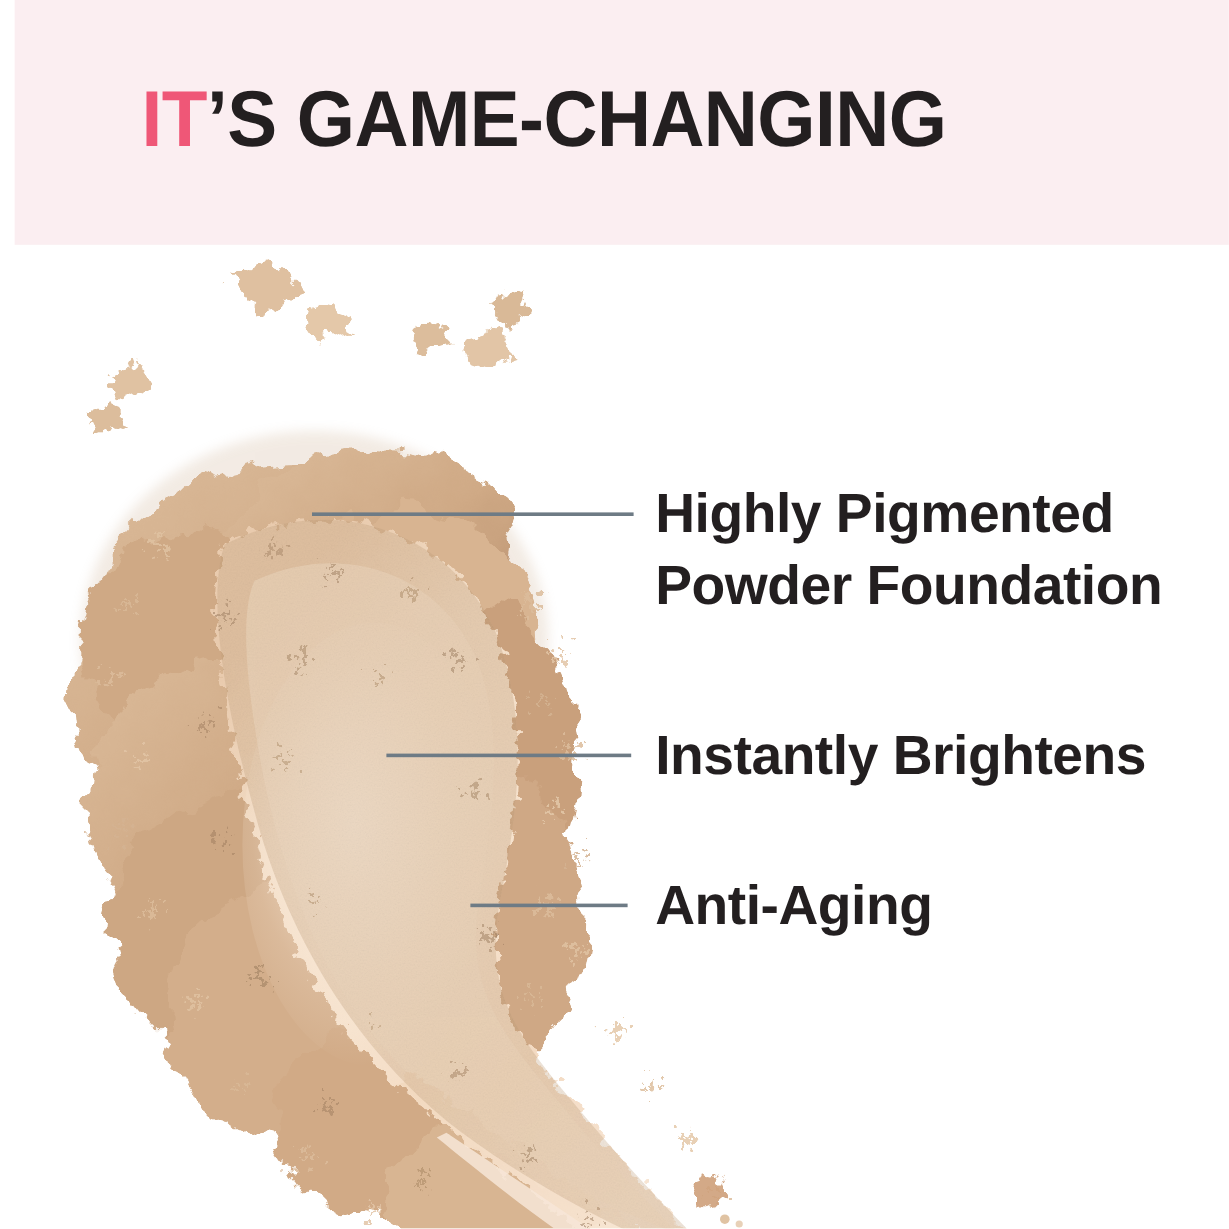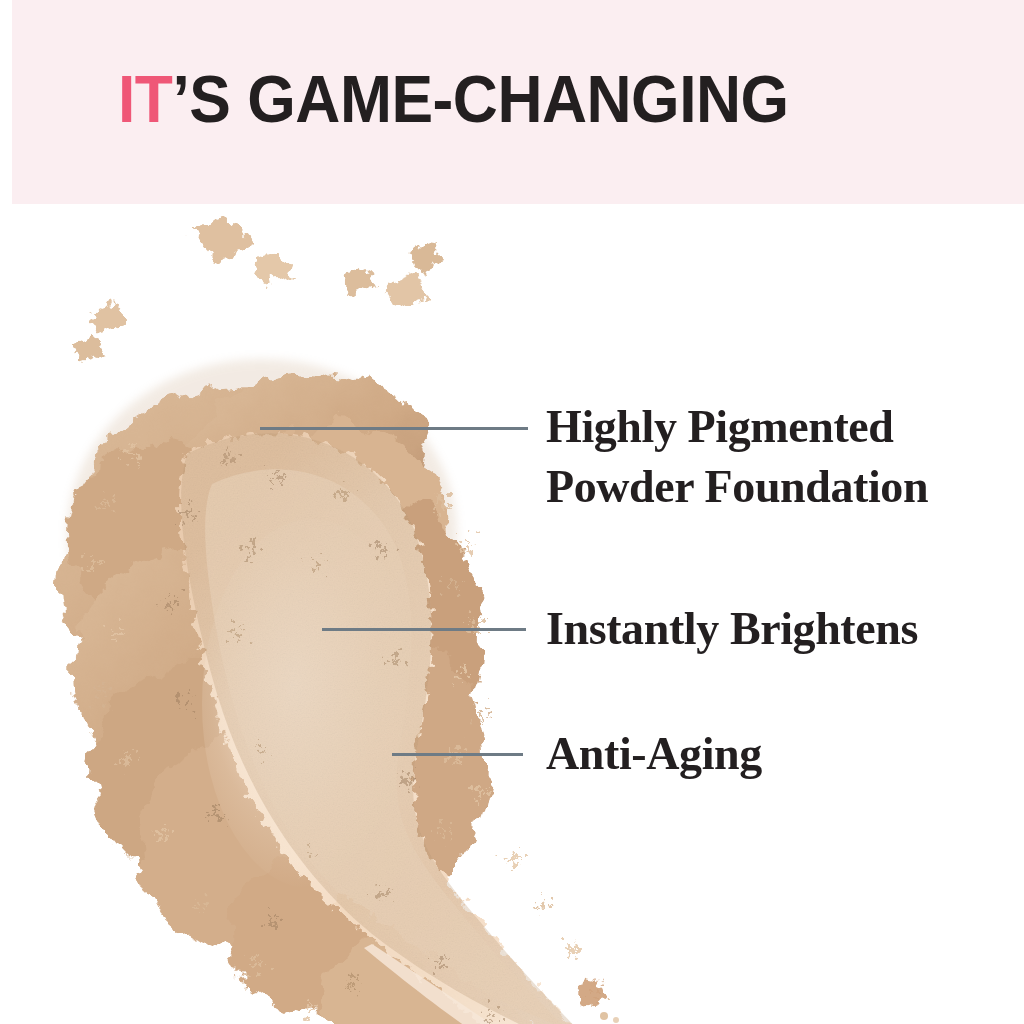--- a/index.html
+++ b/index.html
@@ -78,21 +78,21 @@
     height: 3px;
     background: #6e7b85;
   }
   .leader-1 { left: 248px; top: 427px; width: 268px; }
   .leader-2 { left: 310px; top: 628px; width: 204px; }
   .leader-3 { left: 380px; top: 753px; width: 131px; }
 
   
   .callout-label {
     position: absolute;
-    font-family: Liberation Serif, serif;
+    font-family: Liberation Sans, sans-serif;
     font-weight: 700;
     color: #231f20;
     font-size: 46px;
     line-height: 60px;
     letter-spacing: -0.4px;
     white-space: pre-line;
   }
   .label-1 { left: 534px; top: 397px; }
   .label-2 { left: 534px; top: 599px; }
   .label-3 { left: 534px; top: 724px; }

